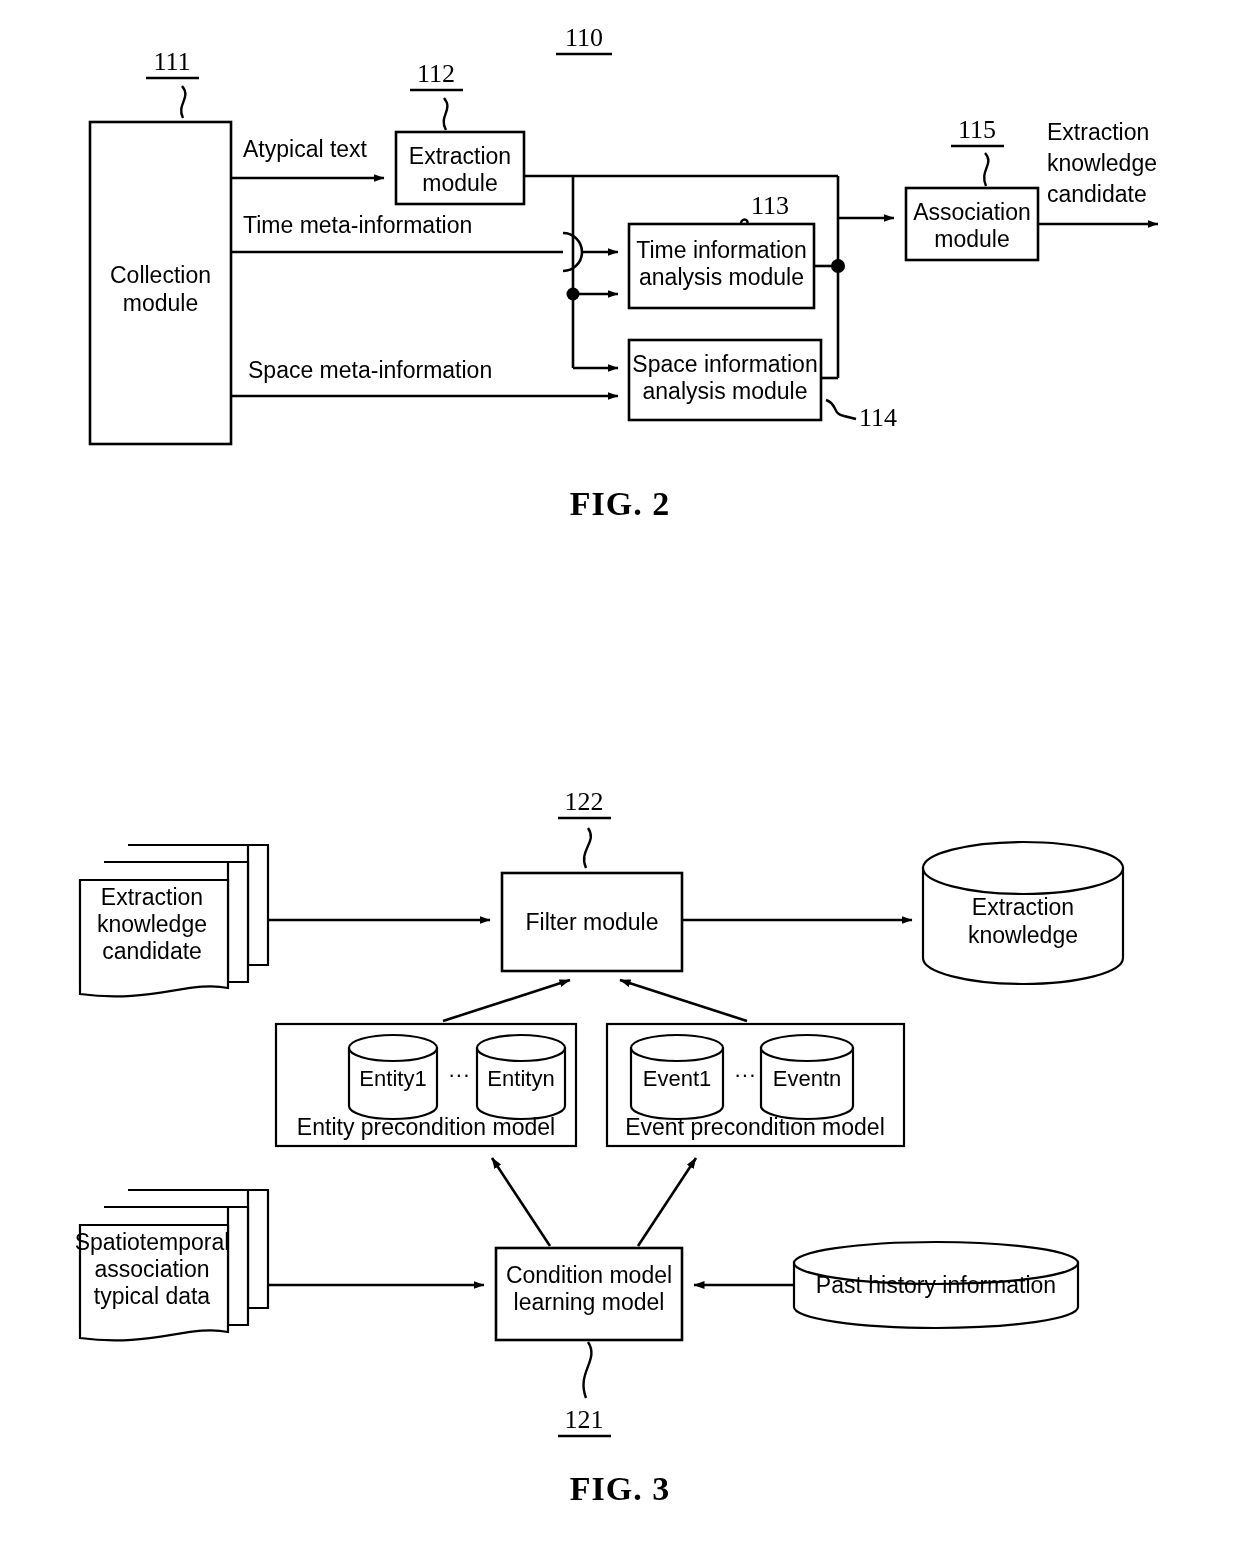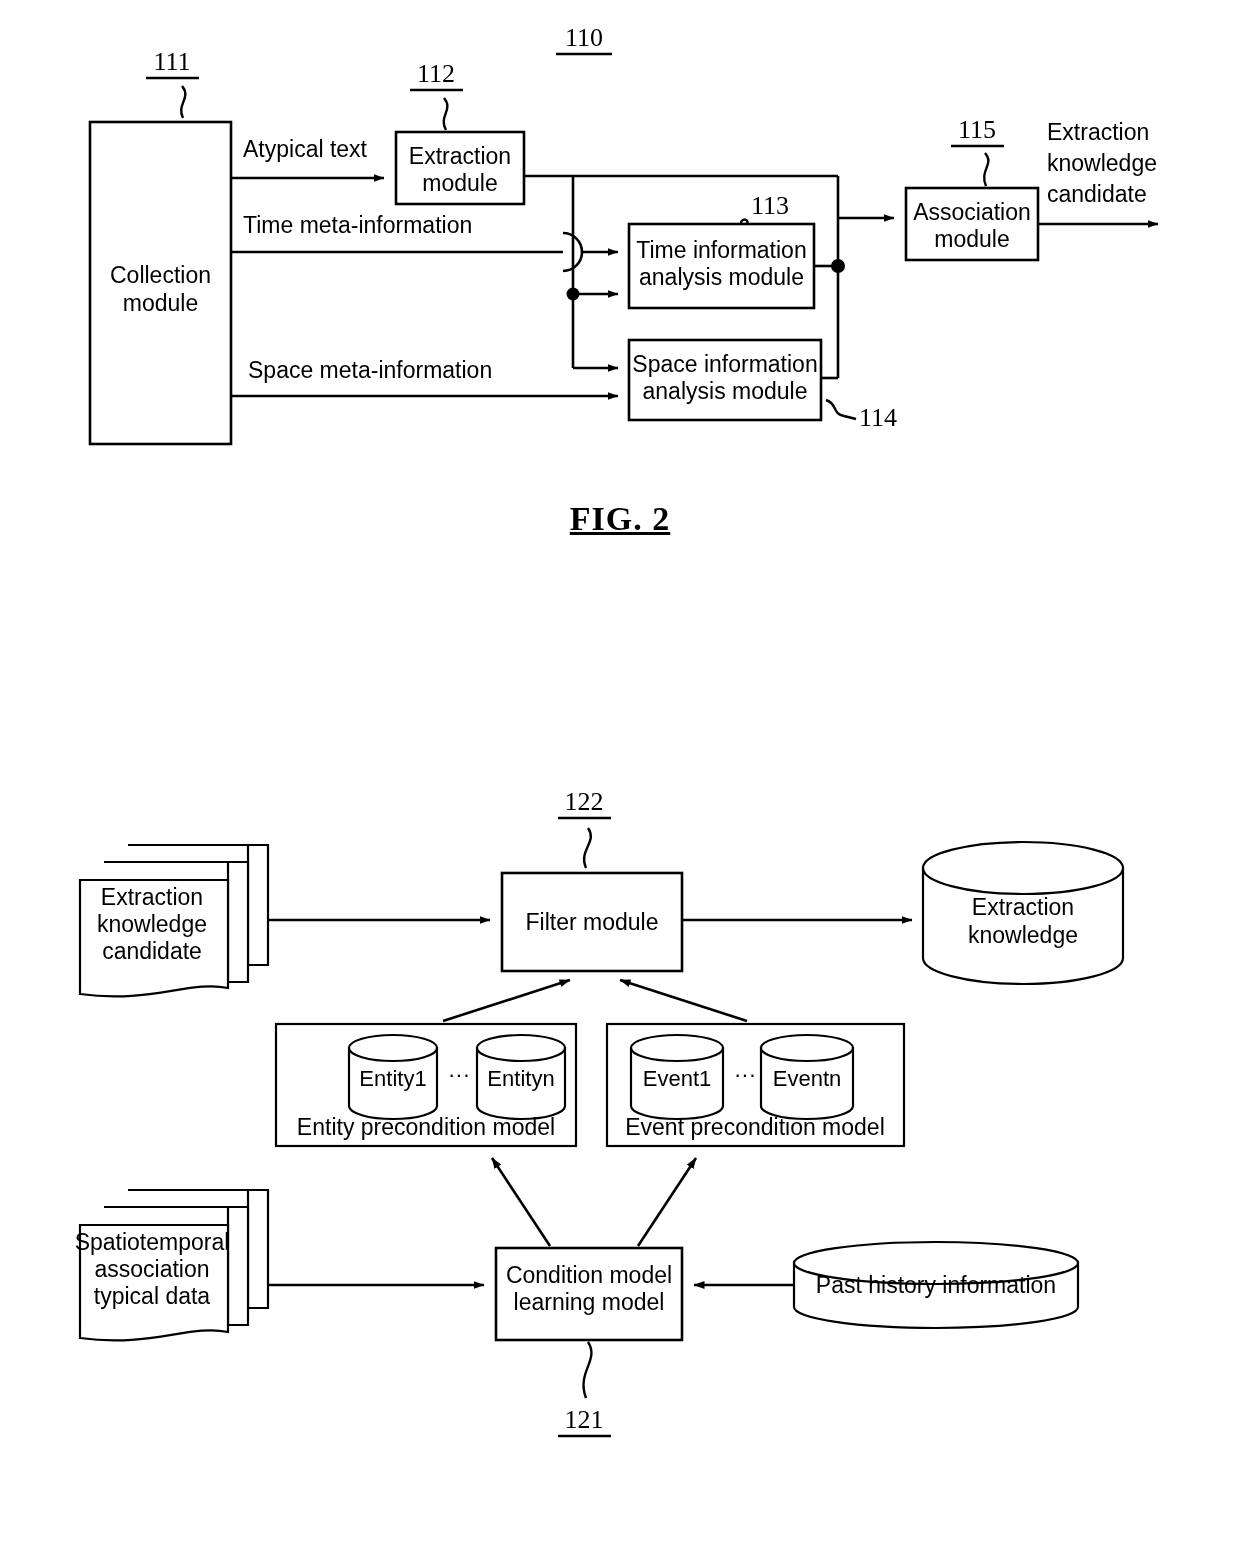--- a/index.html
+++ b/index.html
@@ -175,21 +175,21 @@
     <line class="conn" x1="821" y1="378" x2="838" y2="378"></line>
 
     <line class="conn" x1="838" y1="218" x2="894" y2="218" marker-end="url(#arrow)"></line>
 
     <line class="conn" x1="1038" y1="224" x2="1158" y2="224" marker-end="url(#arrow)"></line>
     <text class="flow-label" x="1047" y="140">Extraction</text>
     <text class="flow-label" x="1047" y="171">knowledge</text>
     <text class="flow-label" x="1047" y="202">candidate</text>
   </svg>
 
-  <div class="fig-caption" style="left:470px; top:500px;text-decoration:underline;">FIG. 2</div>
+  <div class="fig-caption" style="left:470px; top:485px;">FIG. 2</div>
 
   <svg class="figure" width="1240" height="700" viewBox="0 0 1240 700" style="top:780px;">
 
     <text class="ref-num" x="584" y="30">122</text>
     <line class="underline" x1="558" y1="38" x2="611" y2="38"></line>
     <path class="leader" d="M588,48 C598,62 578,70 586,88"></path>
 
     <path class="shape-thin" d="M128,65 L268,65 L268,185 L248,185 L248,65 Z"></path>
     <path class="shape-thin" d="M104,82 L248,82 L248,202 L228,202 L228,82 Z"></path>
     <path class="shape-thin" d="M80,100 L228,100 L228,208 C190,200 150,224 80,214 Z"></path>
@@ -260,14 +260,15 @@
 
     <line class="conn" x1="268" y1="505" x2="484" y2="505" marker-end="url(#arrow)"></line>
 
     <path class="shape-thin" d="M794,483 L794,527 A142,21 0 0 0 1078,527 L1078,483 Z"></path>
     <ellipse class="shape-thin" cx="936" cy="483" rx="142" ry="21"></ellipse>
     <text class="cyl-label" x="936" y="513">Past history information</text>
 
     <line class="conn" x1="794" y1="505" x2="694" y2="505" marker-end="url(#arrow)"></line>
   </svg>
 
+  <div class="fig-caption" style="left:470px; top:1470px;">FIG. 3</div>
 
 </div>
 
 </body></html>

